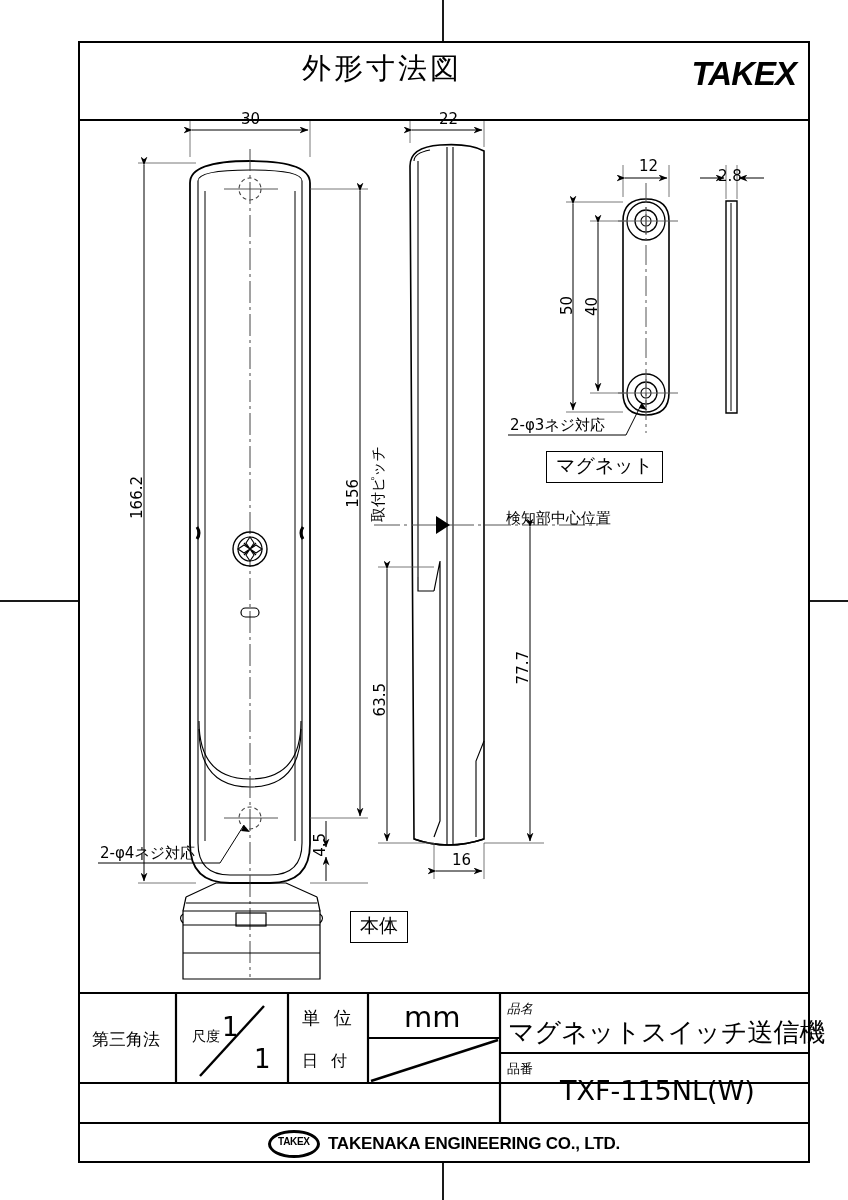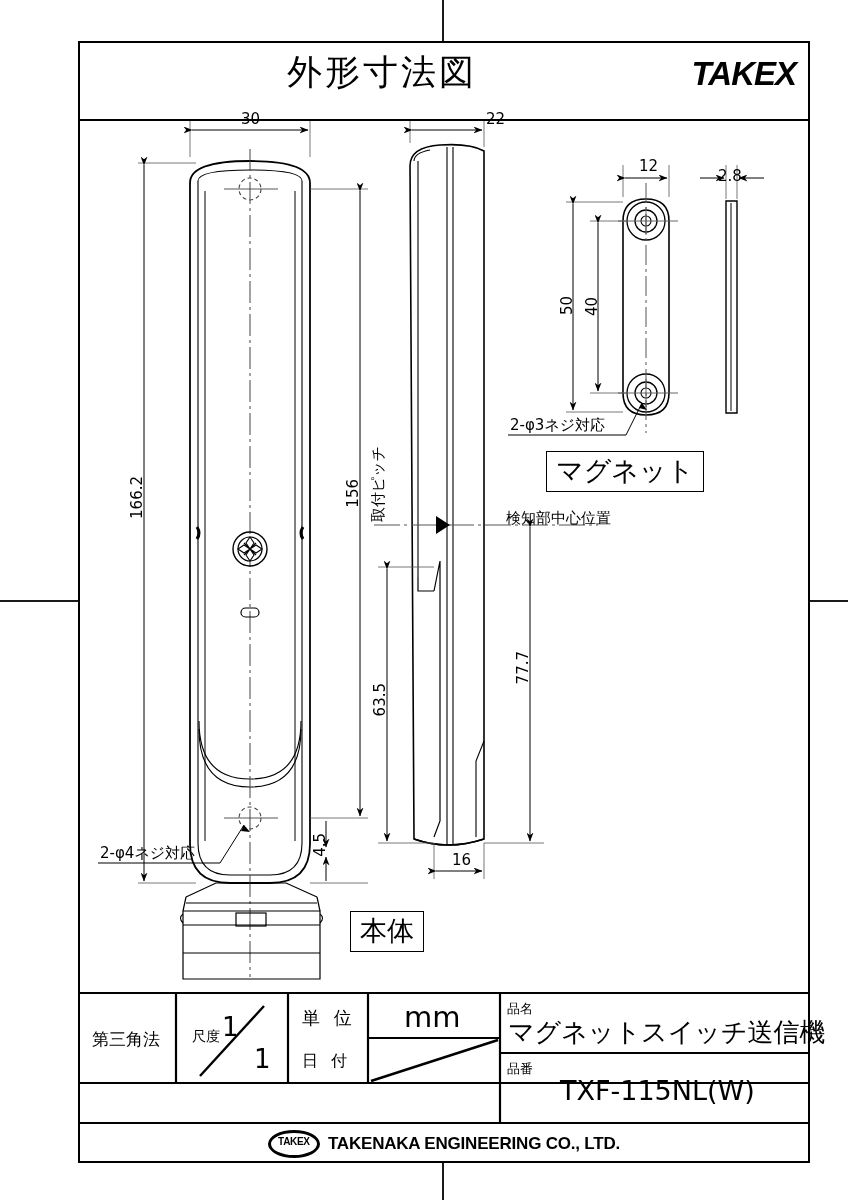--- a/index.html
+++ b/index.html
@@ -9,38 +9,38 @@
 
   
   .cropmark{position:absolute;background:#1a1a1a;}
 
   
   .frame{position:absolute;left:78px;top:41px;width:732px;height:1122px;
          border:2.5px solid #000;box-sizing:border-box;}
   .titlebar{position:absolute;left:78px;top:41px;width:732px;height:80px;
             box-sizing:border-box;border-bottom:2.5px solid #000;}
   .draw-title{position:absolute;left:0;top:8px;width:608px;text-align:center;
-              font-family:"DejaVu Sans",sans-serif;font-size:35px;font-weight:400;
+              font-family:"DejaVu Sans",sans-serif;font-size:29px;font-weight:400;
               letter-spacing:3px;}
   .takex-logo{position:absolute;right:14px;top:14px;font-size:33px;font-weight:bold;
               font-style:italic;letter-spacing:-1px;
               font-family:"Liberation Sans",sans-serif;}
 
   
   .canvas{position:absolute;left:78px;top:121px;width:808px;height:869px;}
   svg.dw{position:absolute;left:0;top:0;}
 
   
   .lbl{position:absolute;font-family:"DejaVu Sans",sans-serif;font-size:15px;
        white-space:nowrap;line-height:1;}
   .lbl-jp{position:absolute;font-family:"DejaVu Sans",sans-serif;font-size:14px;
           white-space:nowrap;line-height:1;}
   .vert{writing-mode:vertical-rl;text-orientation:sideways;transform:rotate(180deg);}
   .boxlbl{position:absolute;border:1.6px solid #000;padding:3px 9px 5px 9px;
-          font-family:"DejaVu Sans",sans-serif;font-size:27px;background:#fff;
+          font-family:"DejaVu Sans",sans-serif;font-size:19px;background:#fff;
           white-space:nowrap;line-height:1.15;}
 
   
   .tblock{position:absolute;left:78px;top:992px;width:732px;height:171px;}
   .ctext{position:absolute;font-family:"DejaVu Sans",sans-serif;white-space:nowrap;}
   .footer-logo{position:absolute;left:0;top:0;width:732px;height:40px;
                display:flex;align-items:center;justify-content:center;gap:8px;}
   .oval{display:inline-block;border:3px solid #000;border-radius:50%;
         width:46px;height:22px;line-height:17px;text-align:center;
         font-size:10px;font-weight:bold;font-family:"Liberation Sans",sans-serif;
@@ -232,21 +232,21 @@
     <div class="lbl vert" style="left:52px;top:355px;">166.2</div>
 
     <div class="lbl vert" style="left:268px;top:358px;">156</div>
 
     <div class="lbl-jp vert" style="left:293px;top:325px;font-size:15px;">取付ピッチ</div>
 
     <div class="lbl vert" style="left:235px;top:712px;">4.5</div>
 
     <div class="lbl-jp" style="left:22px;top:725px;font-size:15px;">2-φ4ネジ対応</div>
 
-    <div class="lbl" style="left:361px;top:-9px;margin-left:47px;">22</div>
+    <div class="lbl" style="left:361px;top:-9px;">22</div>
 
     <div class="lbl" style="left:374px;top:732px;">16</div>
 
     <div class="lbl vert" style="left:295px;top:562px;">63.5</div>
 
     <div class="lbl vert" style="left:438px;top:530px;">77.7</div>
 
     <div class="lbl-jp" style="left:428px;top:390px;font-size:15px;">検知部中心位置</div>
 
     <div class="lbl" style="left:561px;top:38px;">12</div>
@@ -293,21 +293,21 @@
     <div class="ctext" style="left:114px;top:8px;font-size:14px;margin-top:28px;">尺度</div>
     <div class="ctext" style="left:144px;top:20px;font-size:26px;">1</div>
     <div class="ctext" style="left:176px;top:52px;font-size:26px;">1</div>
 
     <div class="ctext" style="left:224px;top:14px;font-size:18px;letter-spacing:4px;">単 位</div>
     <div class="ctext" style="left:326px;top:8px;font-size:29px;">mm</div>
 
     <div class="ctext" style="left:224px;top:59px;font-size:16px;letter-spacing:4px;">日 付</div>
     <div class="ctext" style="left:330px;top:58px;font-size:17px;"></div>
 
-    <div class="ctext" style="left:429px;top:8px;font-size:13px;">品名</div>
+    <div class="ctext" style="left:429px;top:8px;font-size:13px;font-style:italic;">品名</div>
     <div class="ctext" style="left:430px;top:23px;font-size:26px;">マグネットスイッチ送信機</div>
 
     <div class="ctext" style="left:429px;top:68px;font-size:13px;">品番</div>
     <div class="ctext" style="left:482px;top:83px;font-size:27px;">TXF-115NL(W)</div>
 
     <div class="footer-logo" style="top:133px;height:37px;">
       <span class="oval">TAKEX</span>
       <span class="coname">TAKENAKA ENGINEERING CO., LTD.</span>
     </div>
   </div>

